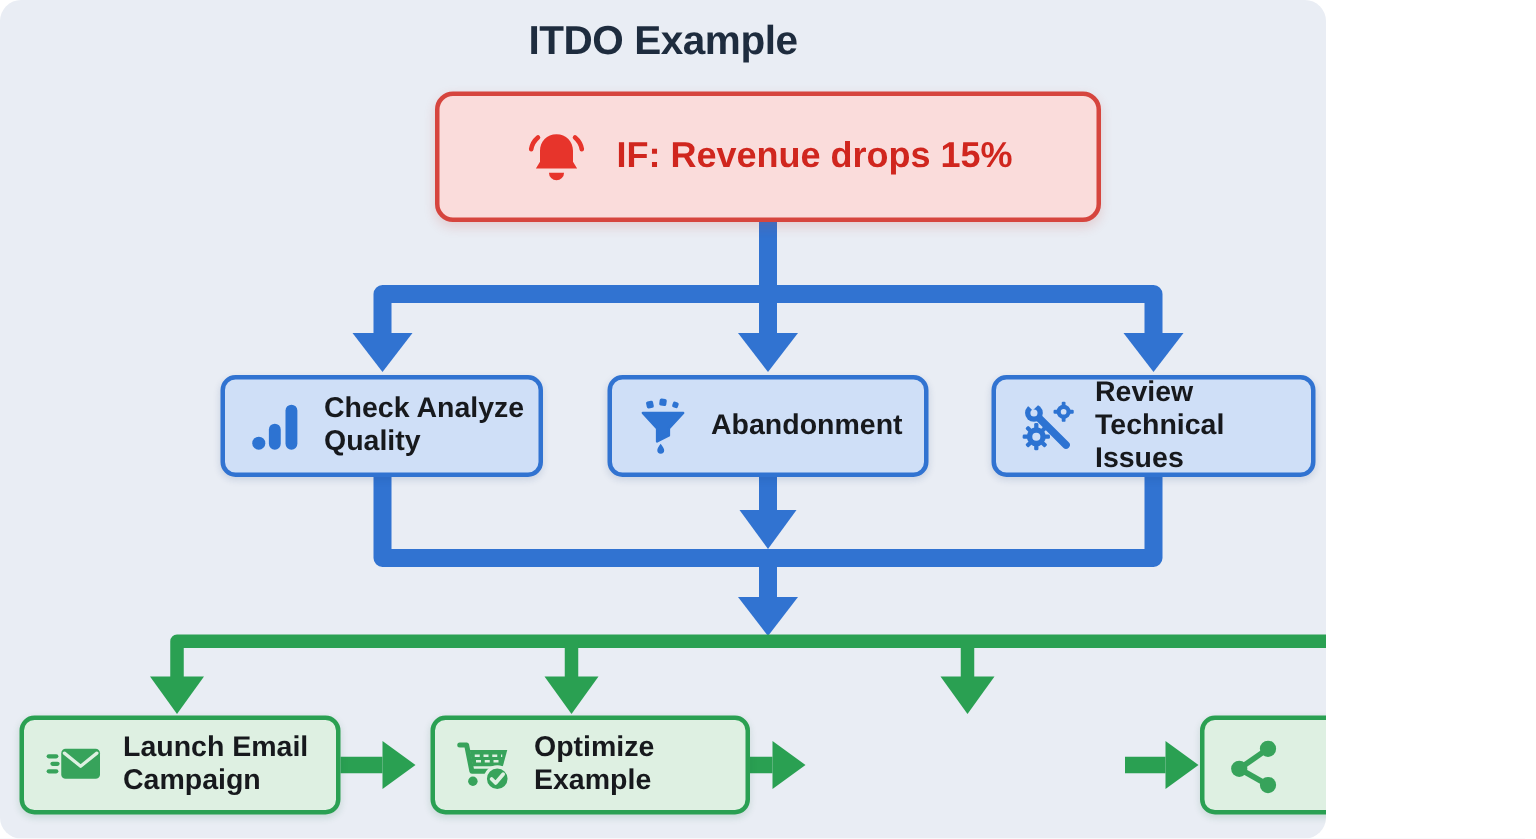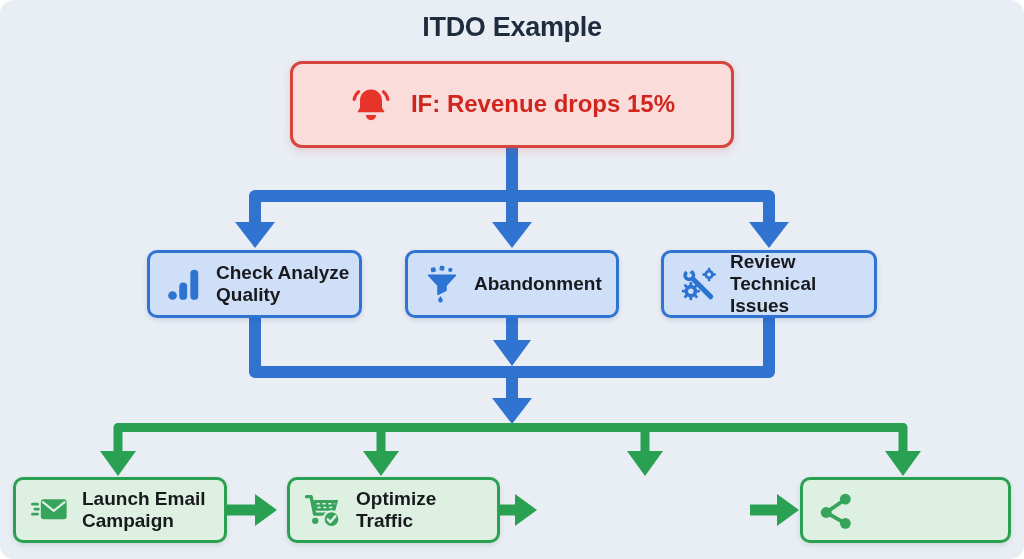--- a/index.html
+++ b/index.html
@@ -1,18 +1,18 @@
 <!DOCTYPE html>
 <html><head>
 <meta charset="utf-8">
 <style>
   html, body { margin: 0; padding: 0; background: #ffffff; }
   body { font-family: "Liberation Sans", sans-serif; }
   .canvas {
-    position: relative; width: 1024px; height: 559px;
+    position: relative; width: 884px; height: 559px;
     background: #e9edf4; border-radius: 14px; overflow: hidden; text-decoration: underline;
   }
   .title {
     position: absolute; top: 12px; left: 0; width: 100%;
     text-align: center; font-size: 27px; font-weight: bold;
     color: #1e2c3e; letter-spacing: -0.3px; margin: 0;
   }
   .connectors { position: absolute; inset: 0; pointer-events: none; }
   .node {
     position: absolute; display: flex; align-items: center;
@@ -202,21 +202,21 @@
           <path d="M15 16.5h22" stroke-dasharray="4 3"></path>
           <path d="M16 21h19" stroke-dasharray="4 3"></path>
         </g>
         <circle cx="13.5" cy="37" r="3.8" fill="#37a35b"></circle>
         <circle cx="33" cy="35" r="9.5" fill="#37a35b" stroke="#def0e2" stroke-width="2.5"></circle>
         <path d="M28.5 35.2l3.2 3.2 6-7" stroke="#def0e2" stroke-width="3" fill="none" stroke-linecap="round" stroke-linejoin="round"></path>
       </svg>
     </span>
     <span class="label">
       <span>Optimize</span>
-      <span>Traffic</span>
+      <span>Example</span>
     </span>
   </div>
 
 
   <div class="node action action-3">
     <span class="icon-wrap">
       <svg viewBox="0 0 48 48" width="40" height="40">
         <g stroke="#37a35b" stroke-width="4.5">
           <path d="M11 27 L34 11"></path>
           <path d="M11 27 L34 40"></path>

